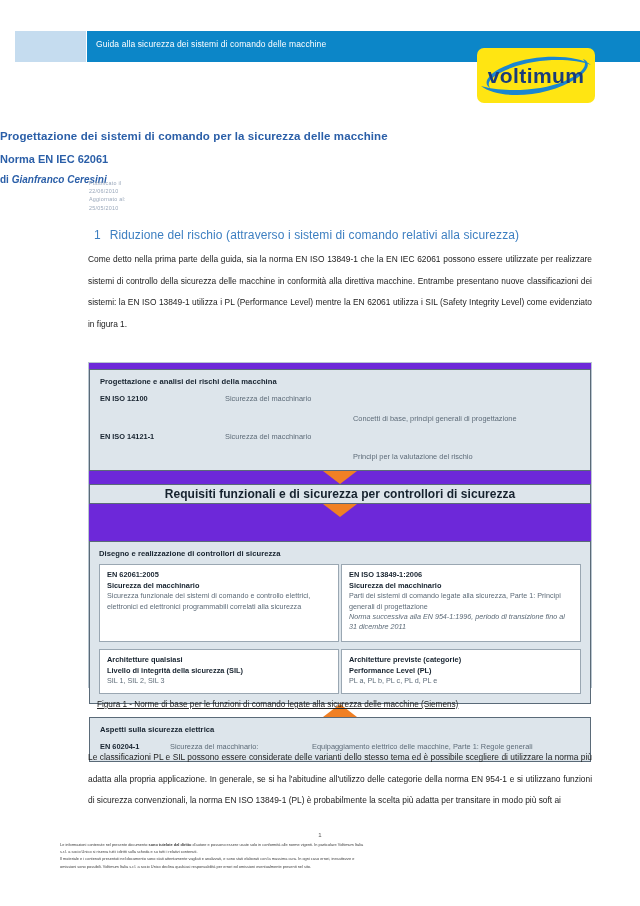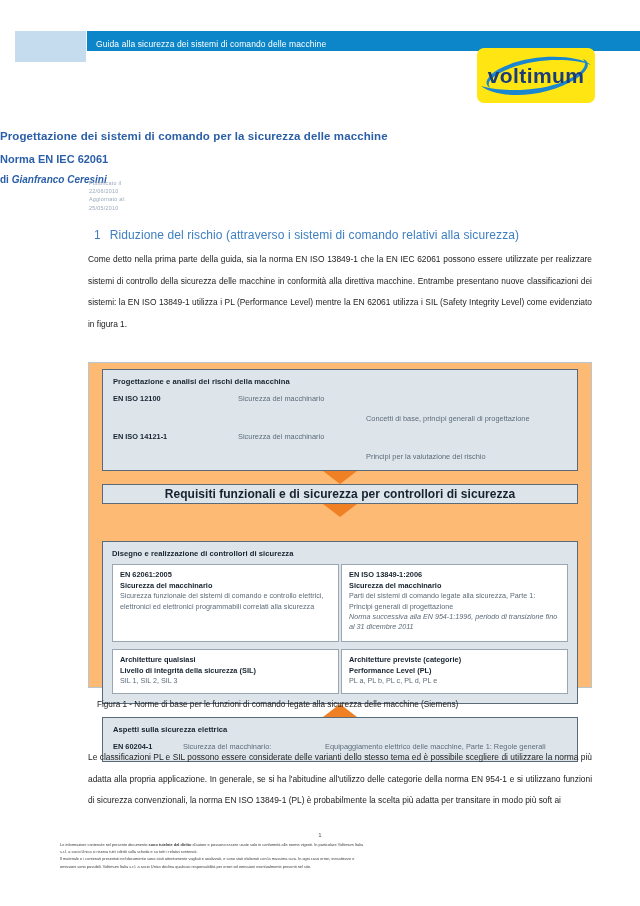--- a/index.html
+++ b/index.html
@@ -30,21 +30,21 @@
     top: 31px;
     width: 71px;
     height: 31px;
     background: #c5dcef;
   }
   .header-bar {
     position: absolute;
     left: 87px;
     top: 31px;
     width: 553px;
-    height: 20px;
+    height: 31px;
     background: #0c86c8;
   }
   .header-bar-title {
     position: absolute;
     left: 9px;
     top: 8px;
     font-size: 8.5px;
     color: #ffffff;
     letter-spacing: 0.1px;
     white-space: nowrap;
@@ -150,24 +150,24 @@
   .para-1 { top: 249px; }
   .para-2 { top: 747px; }
 
   
   .figure-wrap {
     position: absolute;
     left: 88px;
     top: 362px;
     width: 504px;
     height: 326px;
-    background: #fdba74;
+    background: #6d28d9;
     border: 1px solid #b9c6d0;
     box-sizing: border-box;
-    padding: 6px 13px;
+    padding: 6px 0;
   }
   .fig-box {
     background: #dde5eb;
     border: 1.2px solid #5a6a78;
     box-sizing: border-box;
     position: relative;
   }
   .fig-box-title {
     font-size: 7.6px;
     font-weight: bold;
@@ -292,20 +292,21 @@
     color: #5d6b78;
     flex: 1;
   }
   .fig-caption {
     position: absolute;
     left: 97px;
     top: 700px;
     width: 500px;
     font-size: 8.2px;
     color: #222222;
+    text-decoration: underline;
   }
 
   
   .page-num {
     position: absolute;
     left: 0;
     top: 832px;
     width: 640px;
     text-align: center;
     font-size: 6px;

